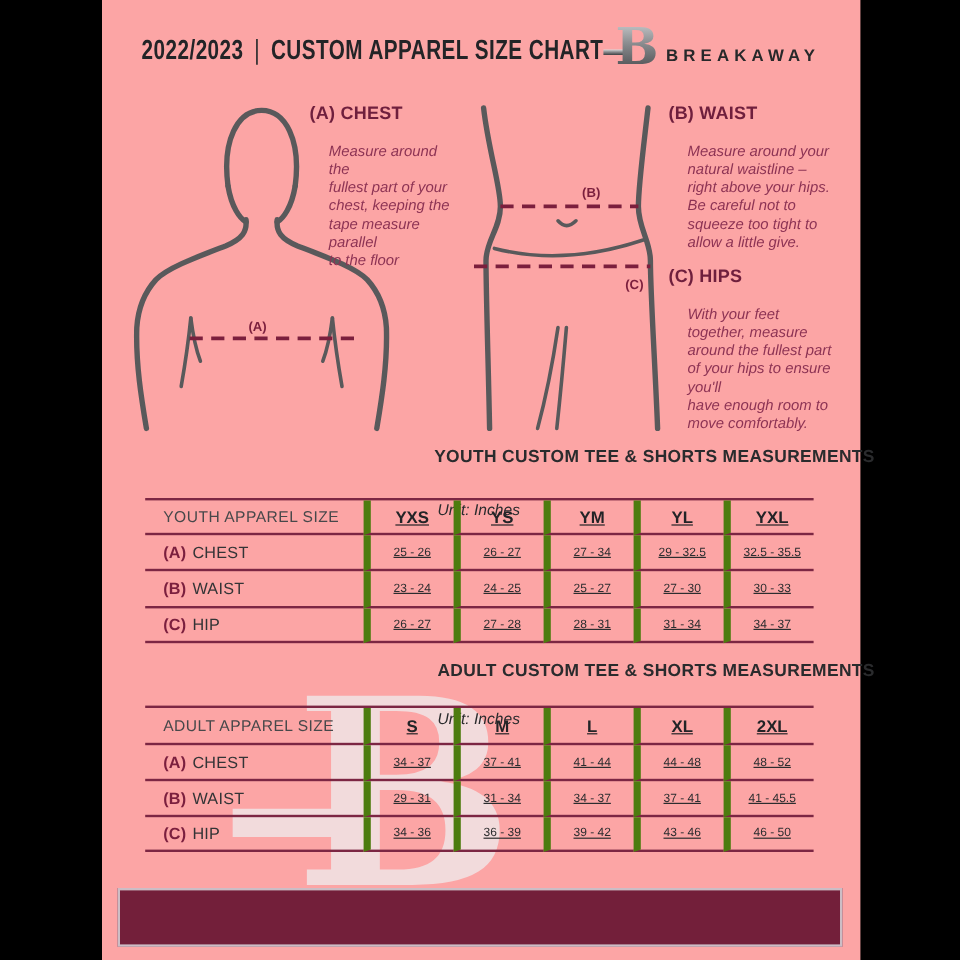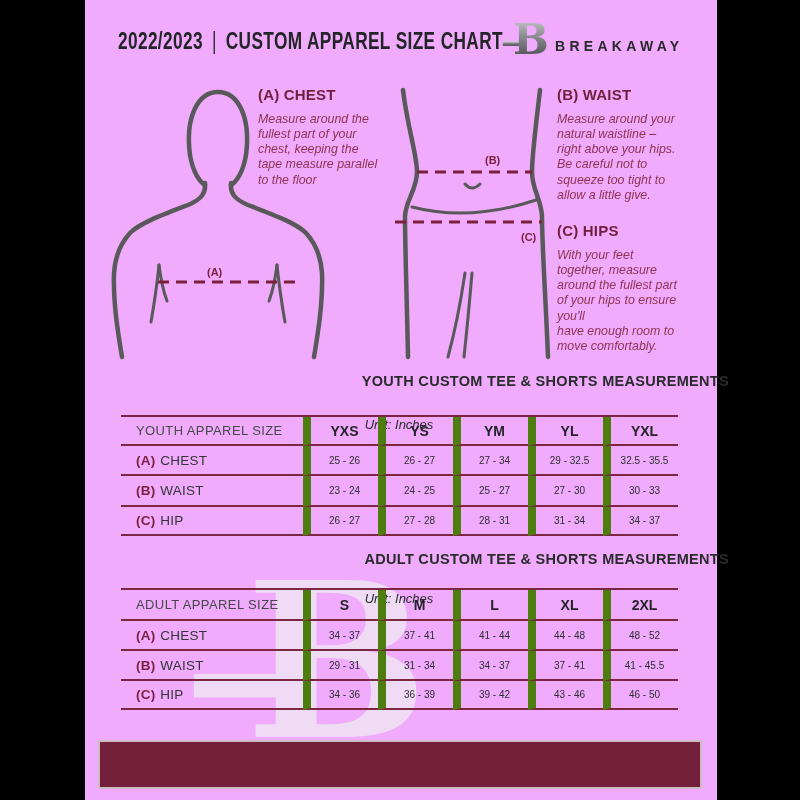--- a/index.html
+++ b/index.html
@@ -1,35 +1,35 @@
 <!DOCTYPE html>
 <html><head>
 <meta charset="utf-8">
 <style>
   html,body{margin:0;padding:0;background:#000;}
   .canvas{position:relative;width:800px;height:800px;background:#000;overflow:hidden;
           font-family:"Liberation Sans",sans-serif;}
-  .doc{position:absolute;left:85px;top:0;width:632px;height:800px;background:#f0abfc;}
+  .doc{position:absolute;left:85px;top:0;width:632px;height:800px;background:#fca5a5;}
 
   
   .hdr-title{position:absolute;left:33px;top:28px;white-space:nowrap;
              font-weight:bold;font-size:23px;color:#232427;letter-spacing:.5px;
              transform:scaleX(.75);transform-origin:left top;}
   .hdr-sep{font-weight:400;padding:0 12px;color:#2a2b2d;}
   .logo-svg{position:absolute;left:416px;top:14px;width:46px;height:48px;}
   .brand{position:absolute;left:470px;top:38px;font-size:14px;font-weight:bold;
          letter-spacing:4.3px;color:#27282a;}
 
   
   .sec{position:absolute;}
   .sec-a{left:173px;top:86px;width:142px;}
   .sec-b{left:472px;top:86px;width:152px;}
   .sec-c{left:472px;top:222px;width:152px;}
   .sec h3{margin:0 0 9px;font-size:15px;font-weight:bold;color:#6f1f3d;letter-spacing:.2px;}
-  .sec p{margin:0;font-size:12.4px;font-style:italic;color:#8d3354;line-height:1.22;
+  .sec p{margin:16px;font-size:12.4px;font-style:italic;color:#8d3354;line-height:1.22;
          white-space:pre-line;}
 
   
   .fig{position:absolute;}
   .fig1{left:15px;top:85px;width:235px;height:277px;}
   .fig2{left:305px;top:85px;width:170px;height:277px;}
   .outline{fill:none;stroke:#59595b;stroke-width:4.5;stroke-linecap:round;}
   .thin{stroke-width:3;}
   .dash{fill:none;stroke:#7b1f3d;stroke-width:3.2;stroke-dasharray:11 7;}
   .figlabel{font-family:"Liberation Sans",sans-serif;font-size:11px;font-weight:bold;fill:#7b1f3d;}
@@ -40,21 +40,21 @@
   .tbl-unit{position:absolute;left:0;width:628px;text-align:center;
             font-size:13px;font-style:italic;color:#2a2b2d;margin-top:24px;}
   .t-youth-title{top:373px;} .t-youth-unit{top:393px;}
   .t-adult-title{top:551px;} .t-adult-unit{top:567px;}
   .tbl{position:absolute;left:36px;width:557px;display:grid;
        grid-template-columns:182px repeat(5,1fr);border-top:2px solid #7c2643;}
   .tbl-youth{top:415px;grid-template-rows:29px 30px 31px 29px;}
   .tbl-adult{top:588px;grid-template-rows:31px 30px 30px 29px;text-align:center;}
   .cell{display:flex;align-items:center;justify-content:center;
         border-bottom:2px solid #7c2643;font-size:10px;color:#2c2d2f;}
-  .cell.vline{border-left:8px solid #4d7c0f;}
+  .cell.vline{border-left:6px solid #4d7c0f;text-decoration:underline;}
   .cell.lab{justify-content:flex-start;padding-left:15px;font-size:13.5px;
             color:#333436;letter-spacing:.2px;}
   .cell.colhead{font-weight:bold;font-size:14px;color:#232427;}
   .cell.apparel{font-size:13px;color:#47484a;letter-spacing:.4px;}
   .prefix{color:#7b1f3e;font-weight:bold;margin-right:5px;}
 
   
   .watermark{position:absolute;left:2px;top:540px;width:430px;height:235px;opacity:.72;}
   .footer-bar{position:absolute;left:13px;top:740px;width:604px;height:49px;
               background:#731f3a;border:2px solid #ccbdc5;box-sizing:border-box;}

